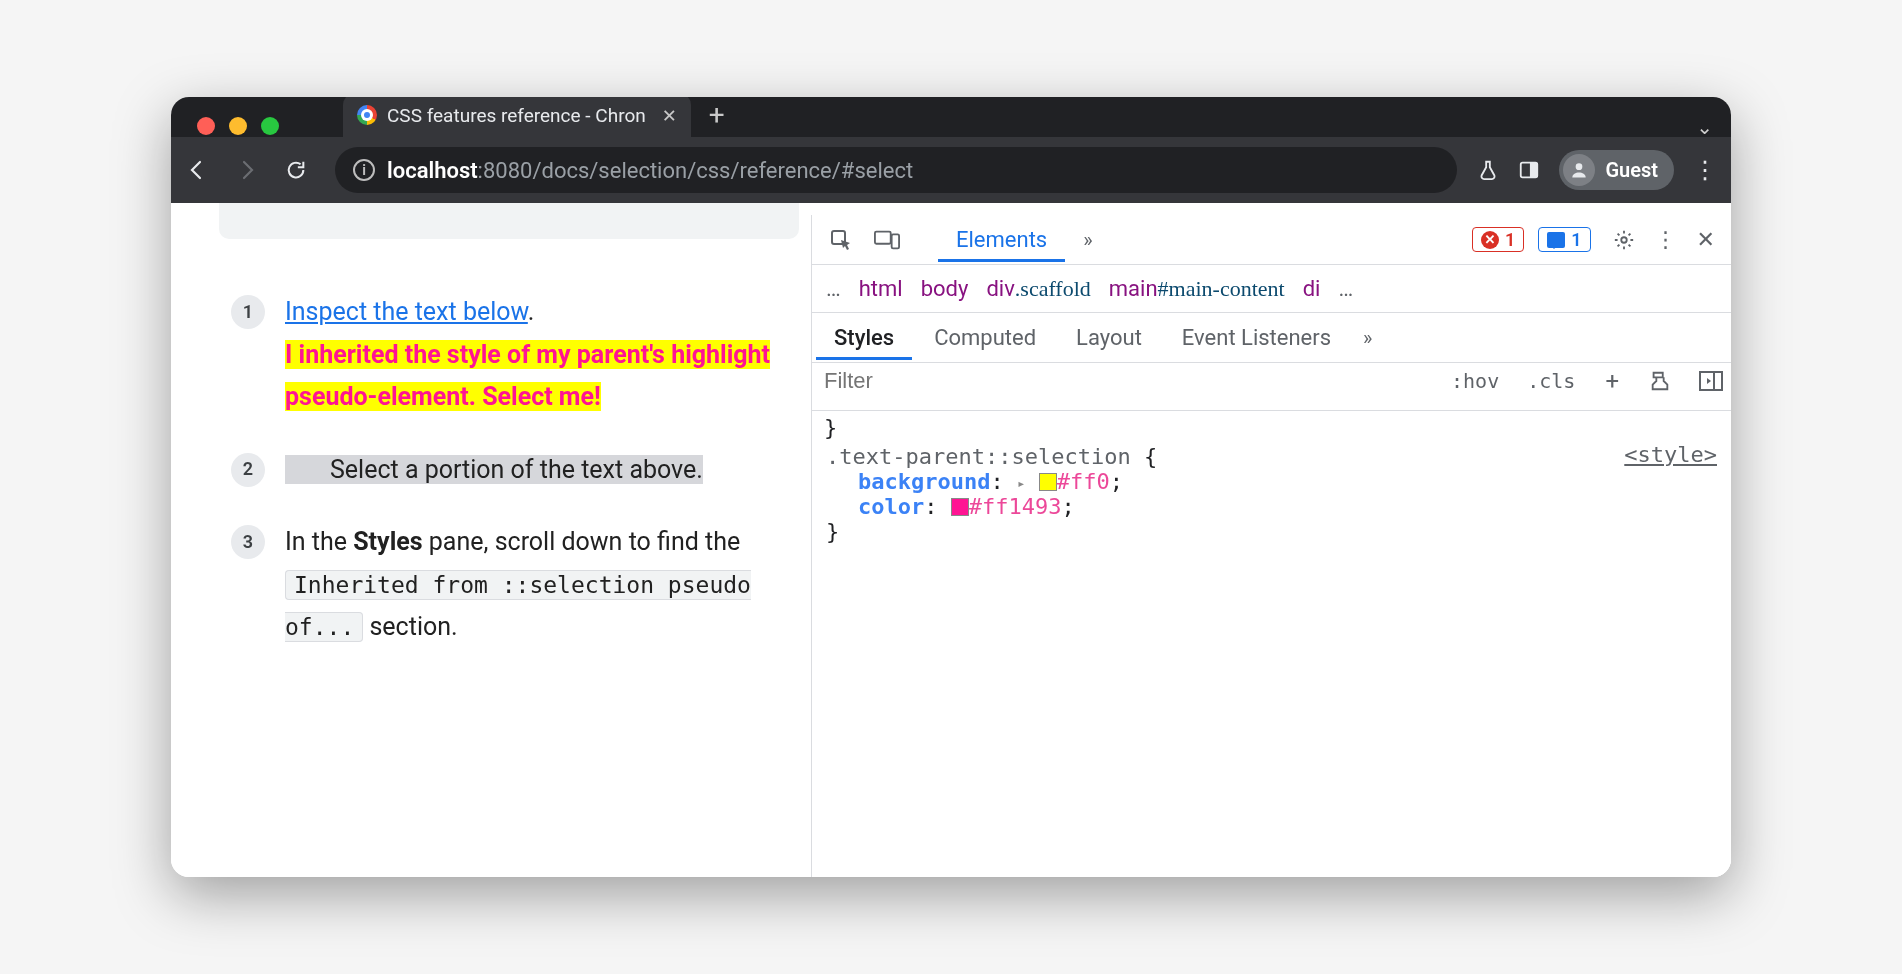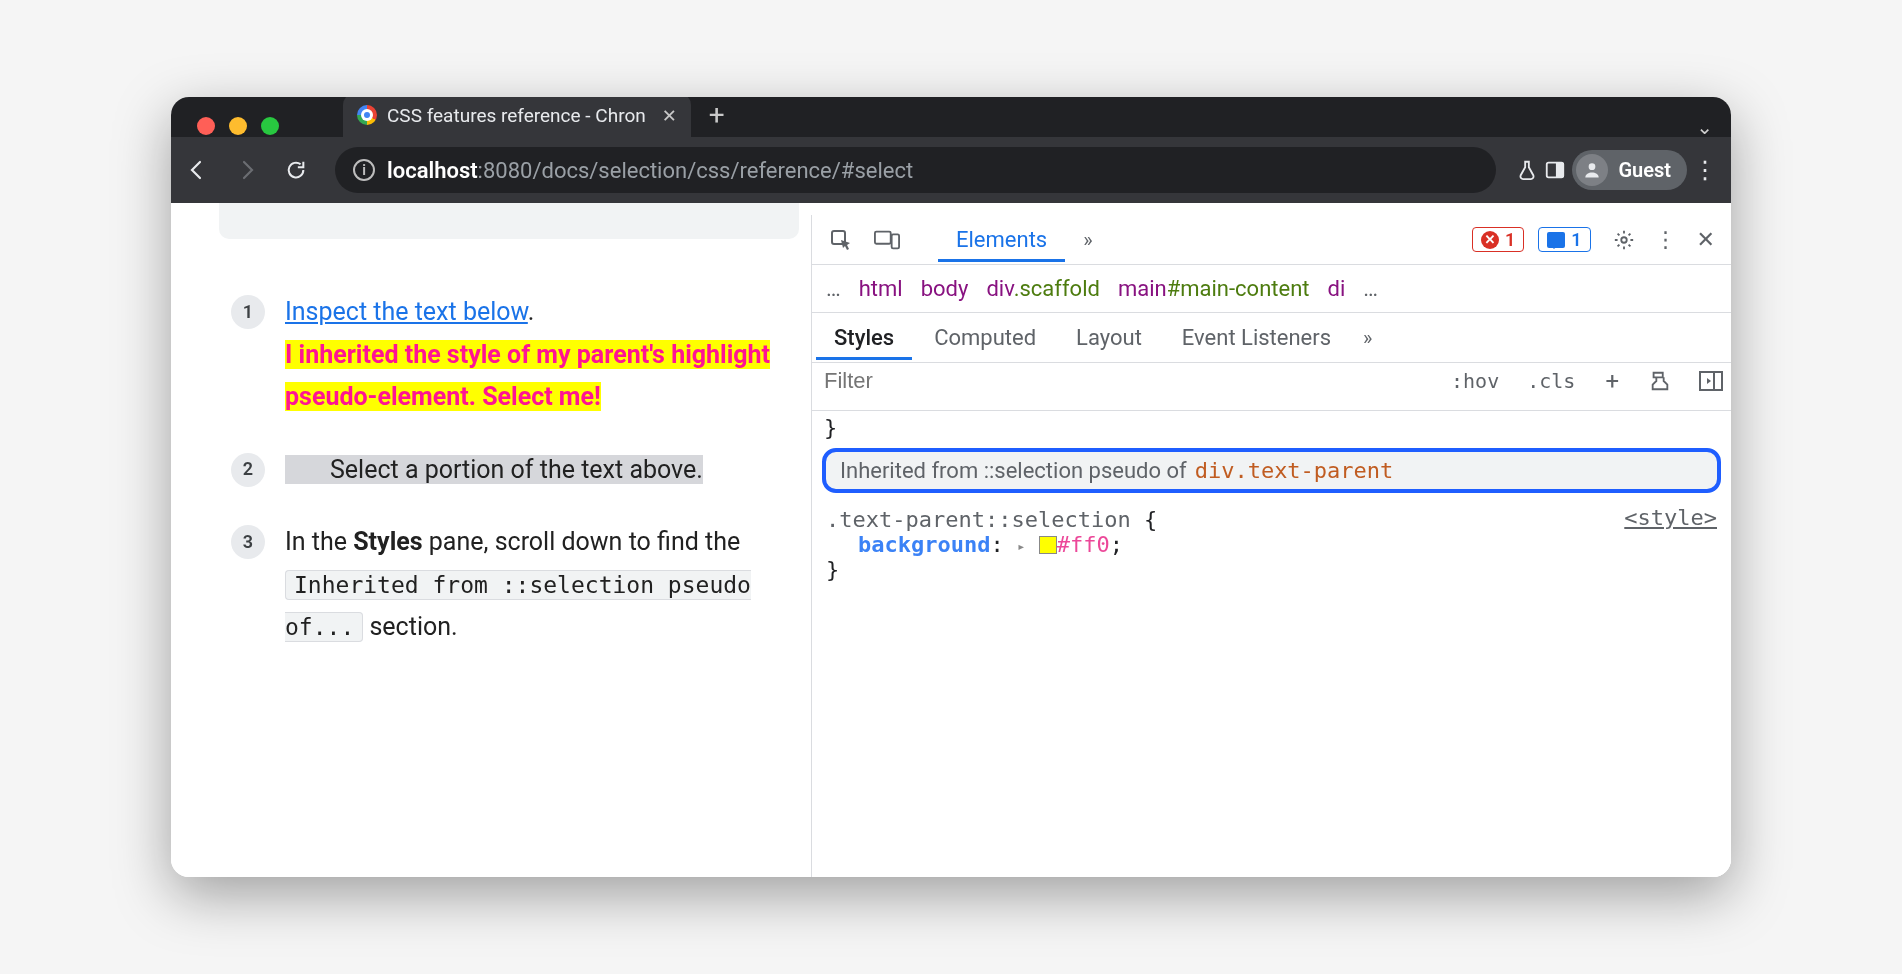--- a/index.html
+++ b/index.html
@@ -80,21 +80,21 @@
     color: #bdbdbd; font-size: 22px;
     overflow: hidden;
   }
   .info-ico {
     width: 22px; height: 22px; border: 2px solid #bdbdbd; border-radius: 50%;
     display:flex; align-items:center; justify-content:center; font-size:14px; font-weight:700;
   }
   .url-host { color:#fff; font-weight: 600; }
   .url-rest { color:#9aa0a6; }
 
-  .tool-right { display:flex; align-items:center; gap: 6px; color:#e8eaed; margin-left: 10px; justify-content: space-between; }
+  .tool-right { display:flex; align-items:center; gap: 19px; color:#e8eaed; margin-left: 10px; justify-content: space-between; }
   .guest-chip {
     display:flex; align-items:center; gap:10px;
     background:#5f6368; color:#fff; border-radius: 30px; padding: 4px 16px 4px 4px;
     font-size: 20px; font-weight: 600;
   }
   .avatar { width:32px; height:32px; border-radius:50%; background:#7d8085; display:flex; align-items:center; justify-content:center; }
   .kebab { font-size: 24px; }
 
   
   .content { flex:1; display:flex; background:#fff; min-height:0; }
@@ -140,21 +140,21 @@
   .msg-ico { width:18px; height:16px; background:#1a73e8; border-radius:2px; position:relative; }
   .msg-ico::after { content:""; position:absolute; left:3px; bottom:-5px; border:4px solid transparent; border-top-color:#1a73e8; }
 
   .dt-gear { font-size:22px; color:#5f6368; margin-left: 14px; }
   .dt-kebab { font-size:22px; color:#5f6368; margin: 0 12px; }
   .dt-x { font-size:22px; color:#5f6368; margin-right: 6px; }
 
   .crumbs { height: 48px; padding: 0 14px; font-size: 22px; gap: 18px; overflow:hidden; }
   .crumb { white-space:nowrap; }
   .crumb .tag { color:#881280; }
-  .crumb .cls { color:#4d7c0f; }
+  .crumb .cls { color:#0c4a6e;font-family:Liberation Serif, serif; }
   .ell { color:#5f6368; }
 
   .subtabs { height: 50px; padding: 0 4px; gap: 4px; }
   .subtab { padding: 10px 18px; font-size: 22px; color:#5f6368; }
   .subtab.active { color:#202124; border-bottom: 3px solid #1a73e8; padding-bottom:7px; font-weight:500; }
 
   .filterbar { height: 48px; padding: 0 0 11px 12px; gap: 12px; font-size: 20px; }
   .filter-in { flex:0 0 360px; color:#80868b; font-size:22px; background:transparent; border:none; outline:none;}
   .mono-btn { font-family: ui-monospace, Menlo, monospace; color:#5f6368; font-size: 20px; padding: 4px 8px; }
   .plus { font-size: 24px; color:#5f6368; padding: 0 10px;}
@@ -349,31 +349,30 @@
                 <rect x="1" y="1" width="22" height="18" stroke="#5f6368" stroke-width="2" fill="none"></rect>
                 <path d="M15 1v18" stroke="#5f6368" stroke-width="2"></path>
                 <path d="M12 10l-4-3v6z" fill="#5f6368"></path>
               </svg>
           </span>
         </div>
 
         <div class="styles-pane">
           <div class="brace">}</div>
 
-          <div class="inh-header">
-            <span>Inherited from ::selection pseudo of </span>
-            <span class="link mono">div.text-parent</span>
-          </div>
 
           <div class="rule">
             <span class="stylelink">&lt;style&gt;</span>
             <div><span class="selector">.text-parent::selection</span> <span>{</span></div>
             <div class="prop">
               <span class="pname">background</span>: <span class="tri">▸</span> <span class="swatch" style="background:#ffff00"></span><span class="pval">#ff0</span>;
             </div>
+            <div class="prop">
+              <span class="pname">color</span>: <span class="swatch" style="background:#ff1493"></span><span class="pval">#ff1493</span>;
+            </div>
             <div>}</div>
           </div>
         </div>
 
       </div>
     </div>
   </div>
 </div>
 
 </body></html>

